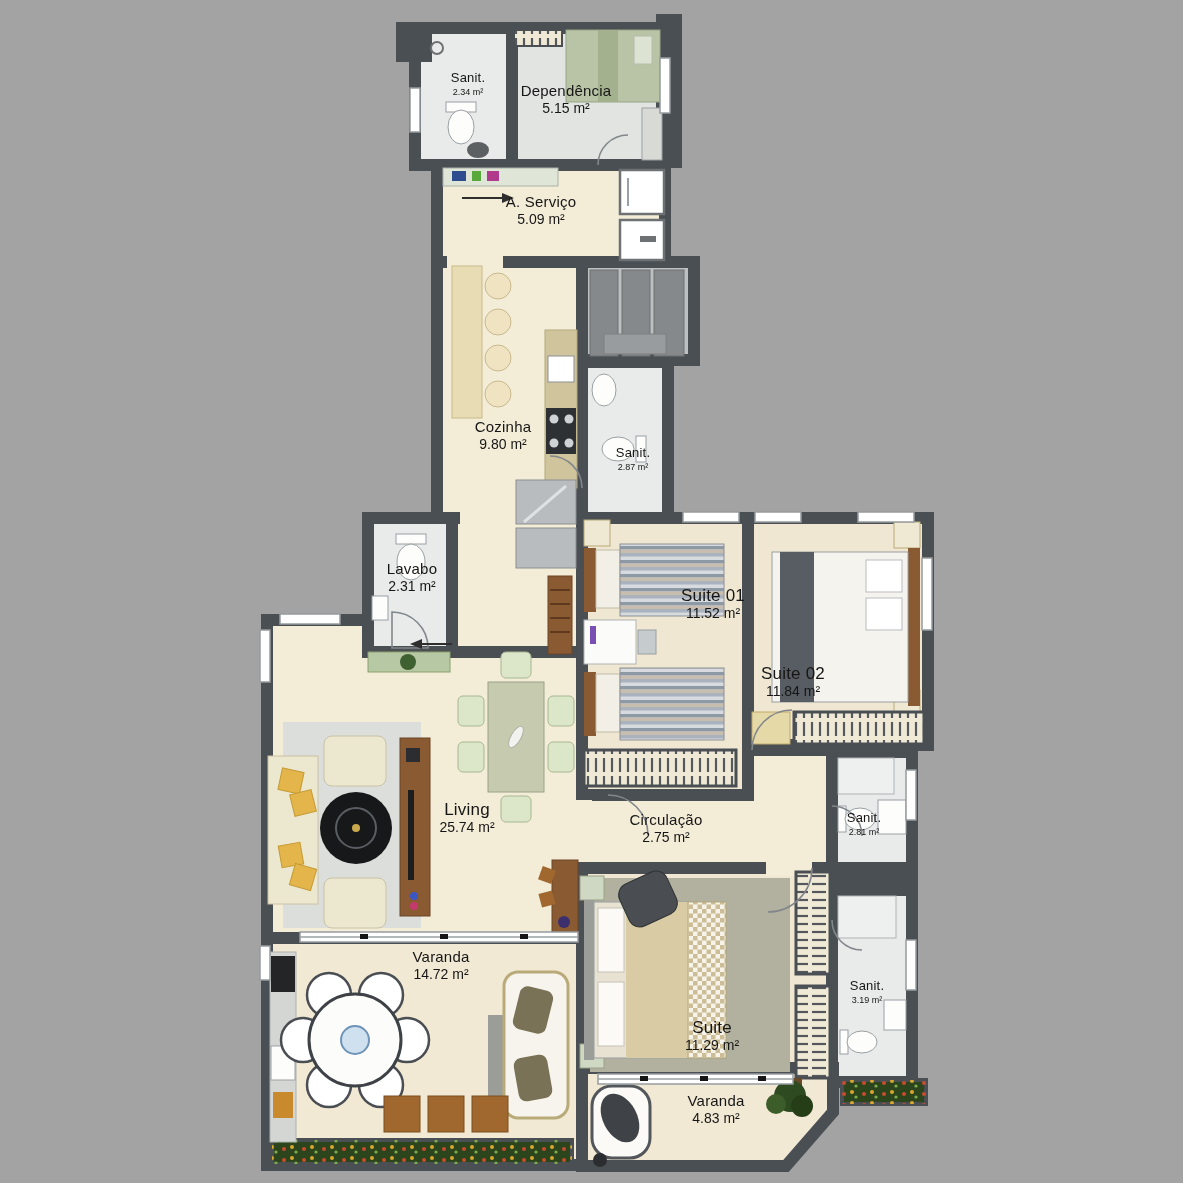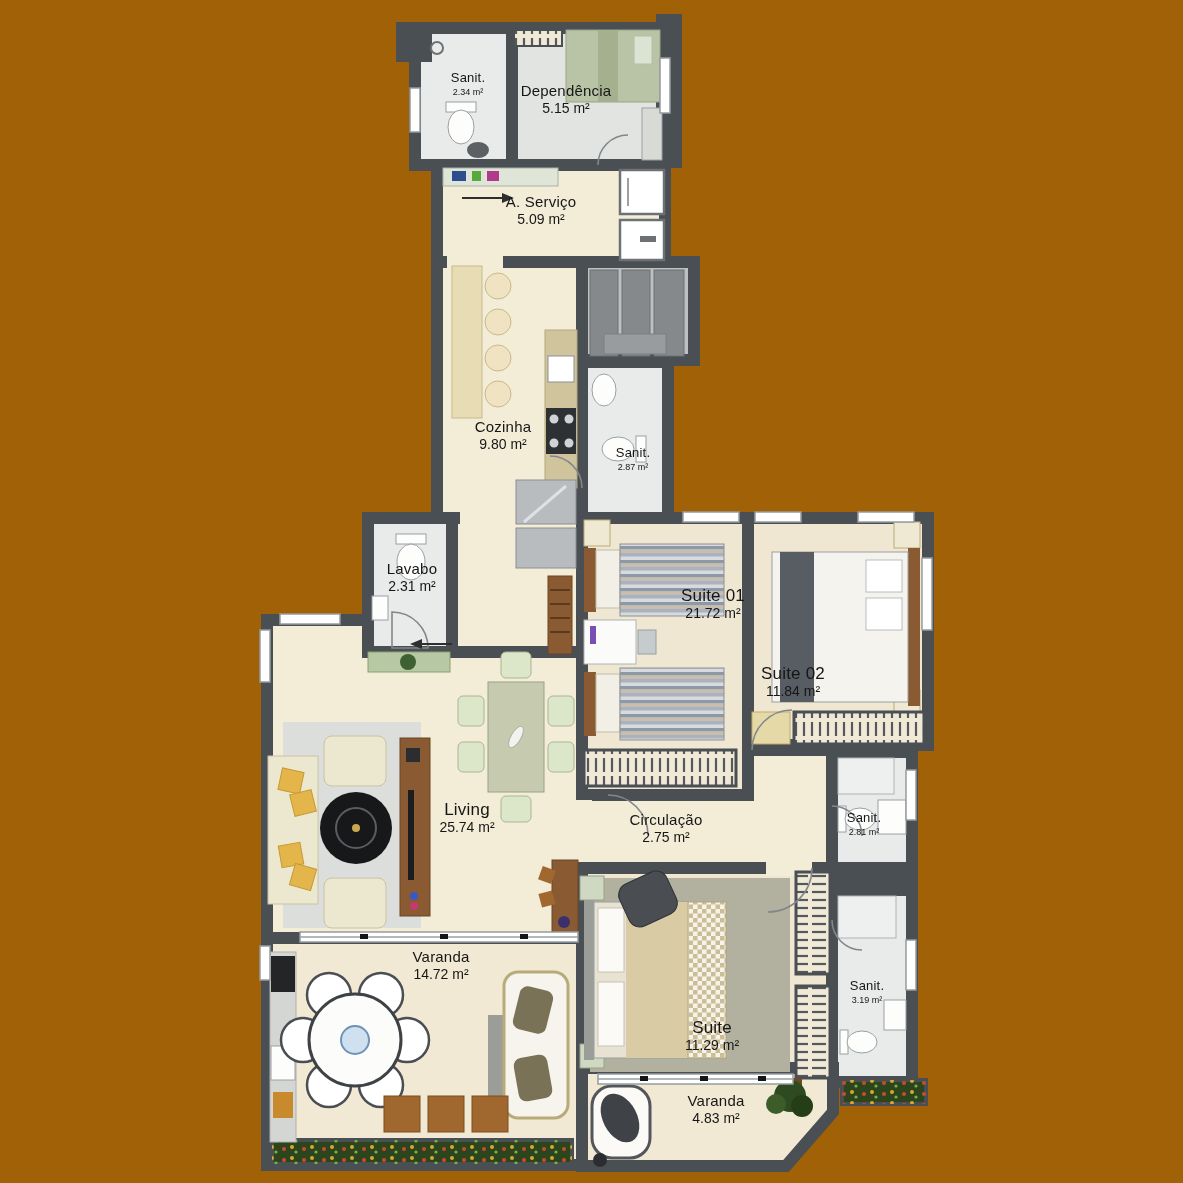--- a/index.html
+++ b/index.html
@@ -1,16 +1,16 @@
 <!DOCTYPE html>
 <html style="--wall: #4a4f54; --floorCream: #f3ecd7; --floorTile: #e9ebea; --floorTileDark: #e1e4e1; --floorBeige: #efe7d1; --floorVaranda: #f1e9d4; --closetGray: #bcc0c1; --rugGray: #dcdedb; --rugMaster: #b2b09e; --wood: #8a5a33; --planterGreen: #2c451c; --pillowYellow: #e3b54a; --chairGreen: #dce7c9; --bedGreen: #b9c4a6;"><head>
 <meta charset="utf-8">
 <style>
   html,body{margin:0;padding:0;background:#ffffff;}
-  #stage{position:relative;width:1183px;height:1183px;background:#a16207;overflow:hidden;
+  #stage{position:relative;width:1183px;height:1183px;background:#a3a3a3;overflow:hidden;
          font-family:"Liberation Sans", sans-serif;}
   #plan-svg{position:absolute;left:0;top:0;width:100%;height:100%;}
 
   
   .room{stroke:var(--wall);stroke-width:12px;}
   .cream{fill:var(--floorCream);}
   .tile{fill:var(--floorTile);}
   .tile2{fill:var(--floorTileDark);}
   .beige{fill:var(--floorBeige);}
   .var{fill:var(--floorVaranda);}
@@ -363,21 +363,21 @@
 <div class="room-label sm" style="left:633px;top:459px">
       <span class="name">Sanit.</span>
       <span class="area">2.87 m²</span>
     </div>
 <div class="room-label" style="left:412px;top:578px">
       <span class="name">Lavabo</span>
       <span class="area">2.31 m²</span>
     </div>
 <div class="room-label lg" style="left:713px;top:604px">
       <span class="name">Suite 01</span>
-      <span class="area">21.72 m²</span>
+      <span class="area">11.52 m²</span>
     </div>
 <div class="room-label lg" style="left:793px;top:682px">
       <span class="name">Suite 02</span>
       <span class="area">11.84 m²</span>
     </div>
 <div class="room-label lg" style="left:467px;top:818px">
       <span class="name">Living</span>
       <span class="area">25.74 m²</span>
     </div>
 <div class="room-label" style="left:666px;top:829px">

